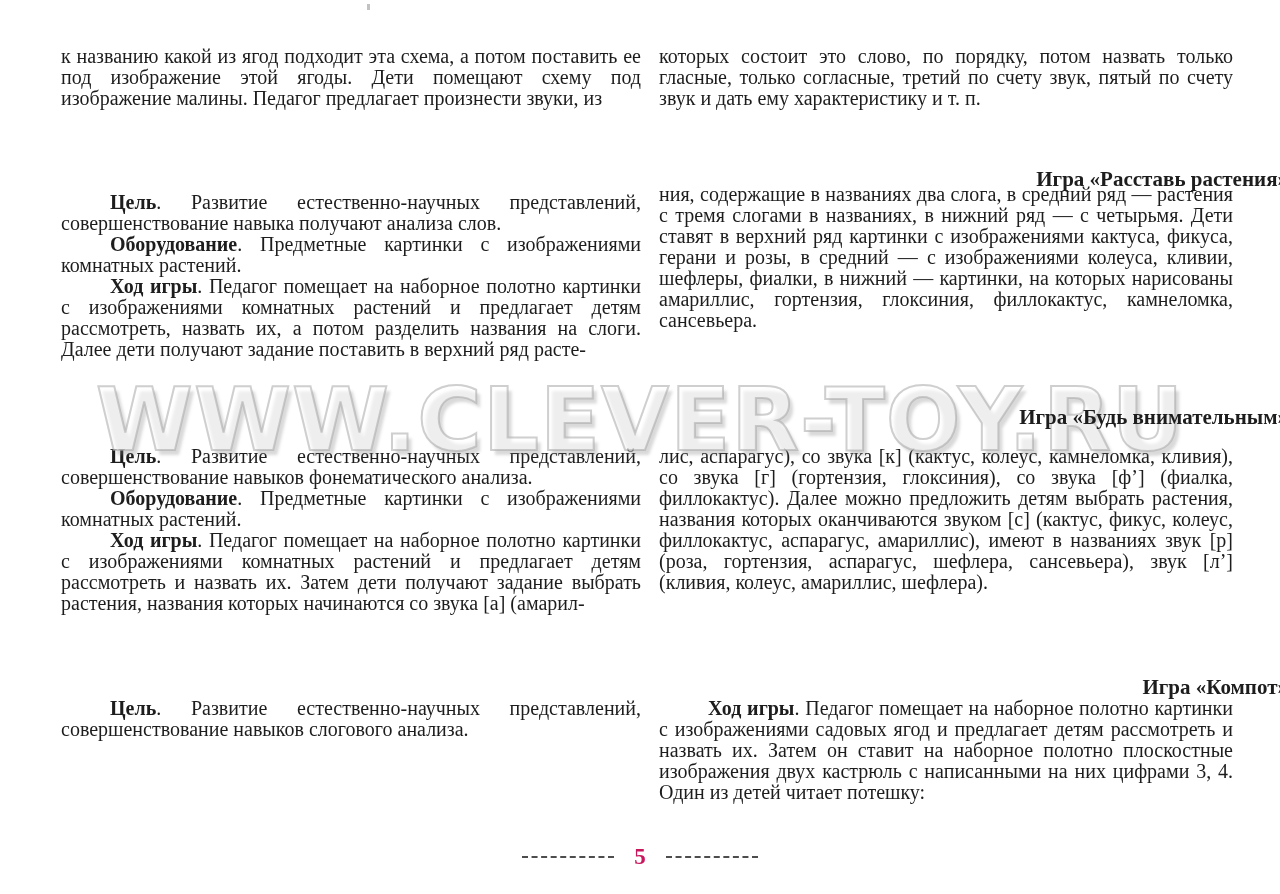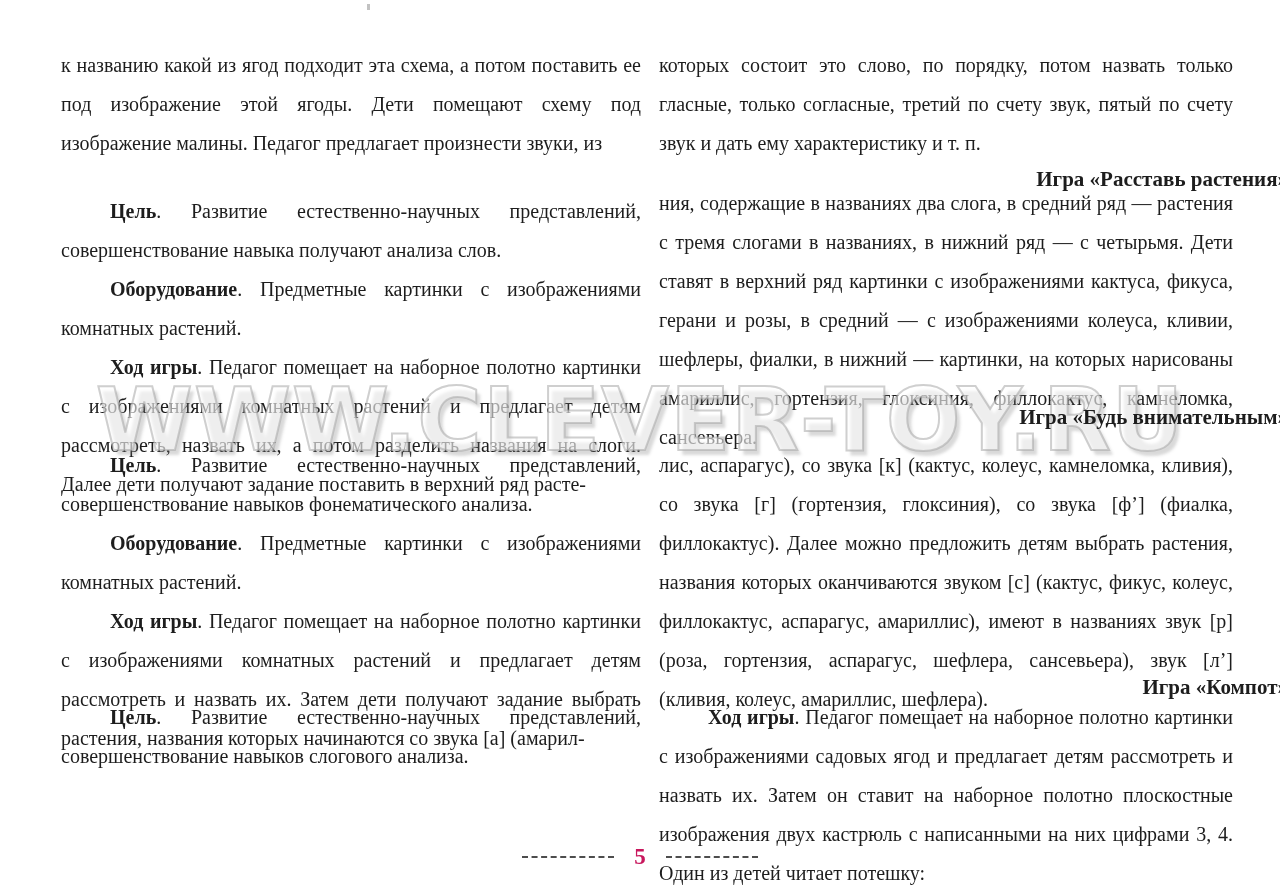--- a/index.html
+++ b/index.html
@@ -1,21 +1,21 @@
 <!DOCTYPE html>
 <html><head>
 <meta charset="utf-8">
 <style>
   html, body { margin:0; padding:0; background:#ffffff; }
   .page {
     position:relative; width:1280px; height:894px;
     background:#ffffff; overflow:hidden;
     font-family:"Liberation Serif", serif; color:#1d1d1d;
   }
-  .block { position:absolute; font-size:20px; line-height:39px; text-align:justify; }
+  .block { position:absolute; font-size:20px; line-height:21px; text-align:justify; }
   .col-left  { left:61px;  width:580px; }
   .col-right { left:659px; width:574px; }
   .para { margin:0; text-indent:41px; }
   .para.flush { text-indent:0; }
   .para b { font-weight:bold;margin-left:8px; }
   .heading {
     position:absolute; left:0; width:100%; margin:8px;
     text-align:right; font-weight:bold; font-size:21px; line-height:27px;
   }
   .watermark {

